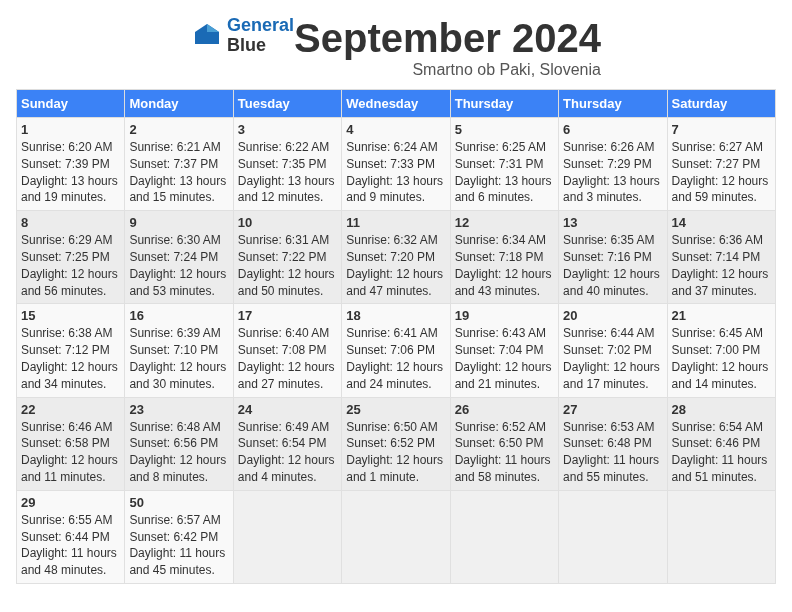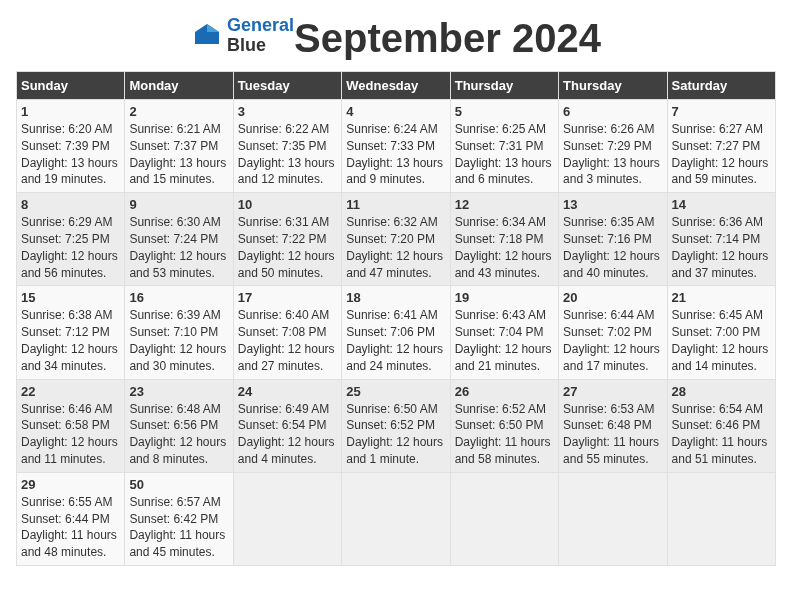--- a/index.html
+++ b/index.html
@@ -43,21 +43,21 @@
     .location {
       font-size: 16px;
       color: #555;
     }
     table {
       width: 100%;
       border-collapse: collapse;
       table-layout: fixed;
     }
     thead tr {
-      background-color: #404040;
+      background-color: #3b82f6;
       color: #fff;
     }
     thead th {
       padding: 6px 4px;
       font-size: 13px;
       font-weight: bold;
       text-align: left;
       border: 1px solid #ddd;
     }
     tbody tr {
@@ -94,20 +94,21 @@
     <svg class="logo-icon" viewBox="0 0 40 40">
       <polygon points="20,5 35,15 35,30 5,30 5,15" fill="#1a6ab5"></polygon>
       <polygon points="20,5 35,15 20,15" fill="#4a9fd5"></polygon>
     </svg>
     <div class="logo-text">
       <span>General</span><br>Blue
     </div>
   </div>
   <div class="title-block">
     <div class="month-title">September 2024</div>
+    <div class="location">Smartno ob Paki, Slovenia</div>
   </div>
 </div>
 
 <table>
   <thead>
     <tr>
       <th>Sunday</th>
       <th>Monday</th>
       <th>Tuesday</th>
       <th>Wednesday</th>

